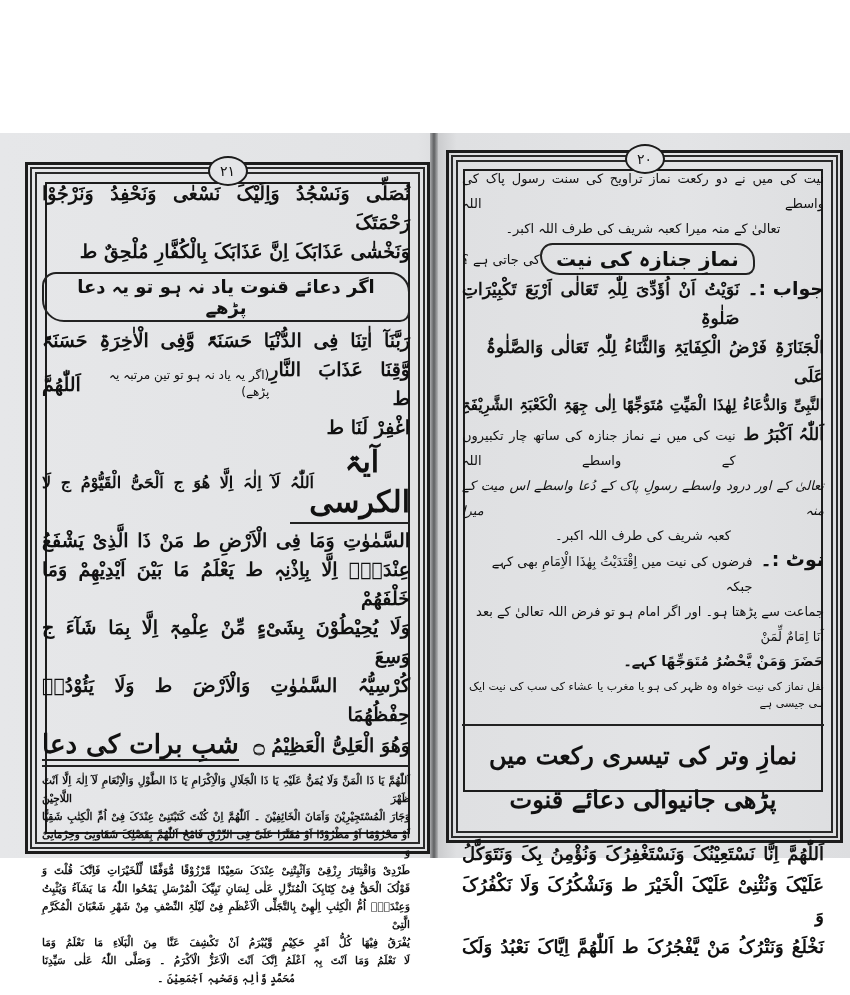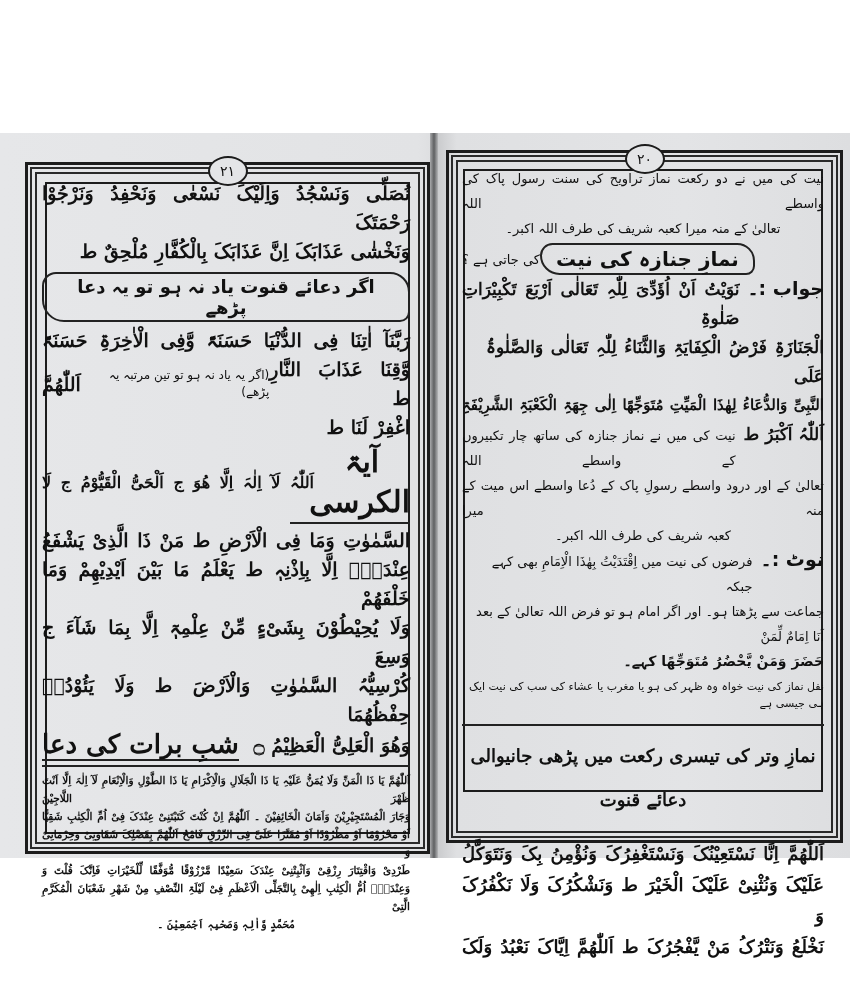--- a/index.html
+++ b/index.html
@@ -72,21 +72,24 @@
       <div class="row" style="justify-content:space-between;">
         <span class="ar">وَھُوَ الْعَلِیُّ الْعَظِیْمُ ۝</span>
         <span style="font-family:'DejaVu Serif',serif;font-weight:bold;font-size:26px;border-bottom:2px solid #222;">شبِ برات کی دعا</span>
       </div>
       <div class="hr"></div>
 
       <div class="small-dua">اَللّٰھُمَّ یَا ذَا الْمَنِّ وَلَا یُمَنُّ عَلَیْہِ یَا ذَا الْجَلَالِ وَالْاِکْرَامِ یَا ذَا الطَّوْلِ وَالْاِنْعَامِ لَآ اِلٰہَ اِلَّا اَنْتَ ظَھْرَ اللَّاجِیْنَ</div>
       <div class="small-dua">وَجَارَ الْمُسْتَجِیْرِیْنَ وَاَمَانَ الْخَائِفِیْنَ ۔ اَللّٰھُمَّ اِنْ کُنْتَ کَتَبْتَنِیْ عِنْدَکَ فِیْ اُمِّ الْکِتٰبِ شَقِیًّا</div>
       <div class="small-dua">اَوْ مَحْرُوْمًا اَوْ مَطْرُوْدًا اَوْ مُقَتَّرًا عَلَیَّ فِی الرِّزْقِ فَامْحُ اَللّٰھُمَّ بِفَضْلِکَ شَقَاوَتِیْ وَحِرْمَانِیْ وَ</div>
       <div class="small-dua">طَرْدِیْ وَاقْتِتَارَ رِزْقِیْ وَاَثْبِتْنِیْ عِنْدَکَ سَعِیْدًا مَّرْزُوْقًا مُّوَفَّقًا لِّلْخَیْرَاتِ فَاِنَّکَ قُلْتَ وَ</div>
+      <div class="small-dua">قَوْلُکَ الْحَقُّ فِیْ کِتَابِکَ الْمُنَزَّلِ عَلٰی لِسَانِ نَبِیِّکَ الْمُرْسَلِ یَمْحُوا اللّٰہُ مَا یَشَآءُ وَیُثْبِتُ</div>
       <div class="small-dua">وَعِنْدَہٗٓ اُمُّ الْکِتٰبِ اِلٰھِیْ بِالتَّجَلِّی الْاَعْظَمِ فِیْ لَیْلَۃِ النِّصْفِ مِنْ شَھْرِ شَعْبَانَ الْمُکَرَّمِ الَّتِیْ</div>
+      <div class="small-dua">یُفْرَقُ فِیْھَا کُلُّ اَمْرٍ حَکِیْمٍ وَّیُبْرَمُ اَنْ تَکْشِفَ عَنَّا مِنَ الْبَلَاءِ مَا نَعْلَمُ وَمَا</div>
+      <div class="small-dua">لَا نَعْلَمُ وَمَا اَنْتَ بِہٖ اَعْلَمُ اِنَّکَ اَنْتَ الْاَعَزُّ الْاَکْرَمُ ۔ وَصَلَّی اللّٰہُ عَلٰی سَیِّدِنَا</div>
       <div class="small-dua center" style="text-align-last:center;">مُحَمَّدٍ وَّاٰلِہٖ وَصَحْبِہٖ اَجْمَعِیْنَ ۔</div>
     </div>
   </div>
 
   <div class="page right">
     <div class="frame">
       <div class="braid"></div>
       <div class="inner"></div>
       <div class="pgnum">٢٠</div>
     </div>
@@ -104,33 +107,33 @@
       <div class="row" style="align-items:baseline;">
         <span class="lbl" style="white-space:nowrap;">جواب :۔</span>
         <span class="ar" style="flex:1;font-size:17px;">نَوَیْتُ اَنْ اُؤَدِّیَ لِلّٰہِ تَعَالٰی اَرْبَعَ تَکْبِیْرَاتِ صَلٰوۃِ</span>
       </div>
       <div class="ar" style="font-size:17px;margin-left:24px;">الْجَنَازَۃِ فَرْضُ الْکِفَایَۃِ وَالثَّنَاءُ لِلّٰہِ تَعَالٰی وَالصَّلٰوۃُ عَلَی</div>
       <div class="ar" style="font-size:15px;">النَّبِیِّ وَالدُّعَاءُ لِھٰذَا الْمَیِّتِ مُتَوَجِّھًا اِلٰی جِھَۃِ الْکَعْبَۃِ الشَّرِیْفَۃِ</div>
       <div class="row" style="align-items:baseline;">
         <span class="ar" style="font-size:17px;margin-left:8px;white-space:nowrap;">اَللّٰہُ اَکْبَرُ ط</span>
         <span class="ur" style="flex:1;text-align:justify;text-align-last:justify;">نیت کی میں نے نماز جنازہ کی ساتھ چار تکبیروں کے واسطے اللہ</span>
       </div>
-      <div class="ur" style="text-align:justify;text-align-last:justify;">تعالیٰ کے اور درود واسطے رسولِ پاک کے دُعا واسطے اس میت کے منہ میرا</div>
+      <div class="ur" style="text-align:justify;text-align-last:justify;font-style:italic;">تعالیٰ کے اور درود واسطے رسولِ پاک کے دُعا واسطے اس میت کے منہ میرا</div>
       <div class="ur center">کعبہ شریف کی طرف اللہ اکبر۔</div>
 
       <div class="row" style="align-items:baseline;">
         <span class="lbl" style="white-space:nowrap;">نوٹ :۔</span>
         <span class="ur">فرضوں کی نیت میں اِقْتَدَیْتُ بِھٰذَا الْاِمَامِ بھی کہے جبکہ</span>
       </div>
       <div class="ur">جماعت سے پڑھتا ہو۔ اور اگر امام ہو تو فرض اللہ تعالیٰ کے بعد اَنَا اِمَامٌ لِّمَنْ</div>
       <div class="ur" style="font-weight:bold;font-size:14px;">حَضَرَ وَمَنْ یَّحْضُرُ مُتَوَجِّھًا کہے۔</div>
       <div class="ur-s" style="margin-top:4px;">نفل نماز کی نیت خواہ وہ ظہر کی ہو یا مغرب یا عشاء کی سب کی نیت ایک ہی جیسی ہے</div>
 
       <div class="hr" style="margin:12px 0 8px;"></div>
-      <div class="big-head" style="font-size:18px;">نمازِ وتر کی تیسری رکعت میں پڑھی جانیوالی دعائے قنوت</div>
+      <div class="big-head" style="font-size:24px;">نمازِ وتر کی تیسری رکعت میں پڑھی جانیوالی دعائے قنوت</div>
 
       <div style="margin-top:16px;">
         <div class="ar" style="font-size:18px;line-height:31px;">اَللّٰھُمَّ اِنَّا نَسْتَعِیْنُکَ وَنَسْتَغْفِرُکَ وَنُؤْمِنُ بِکَ وَنَتَوَکَّلُ</div>
         <div class="ar" style="font-size:18px;line-height:31px;">عَلَیْکَ وَنُثْنِیْ عَلَیْکَ الْخَیْرَ ط وَنَشْکُرُکَ وَلَا نَکْفُرُکَ وَ</div>
         <div class="ar" style="font-size:18px;line-height:31px;">نَخْلَعُ وَنَتْرُکُ مَنْ یَّفْجُرُکَ ط اَللّٰھُمَّ اِیَّاکَ نَعْبُدُ وَلَکَ</div>
       </div>
     </div>
   </div>
 
 </div>

